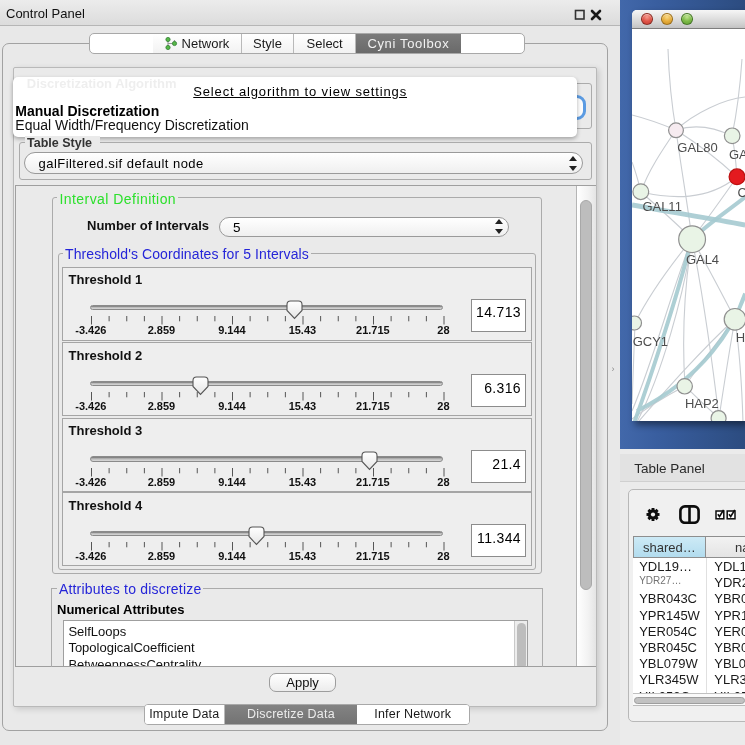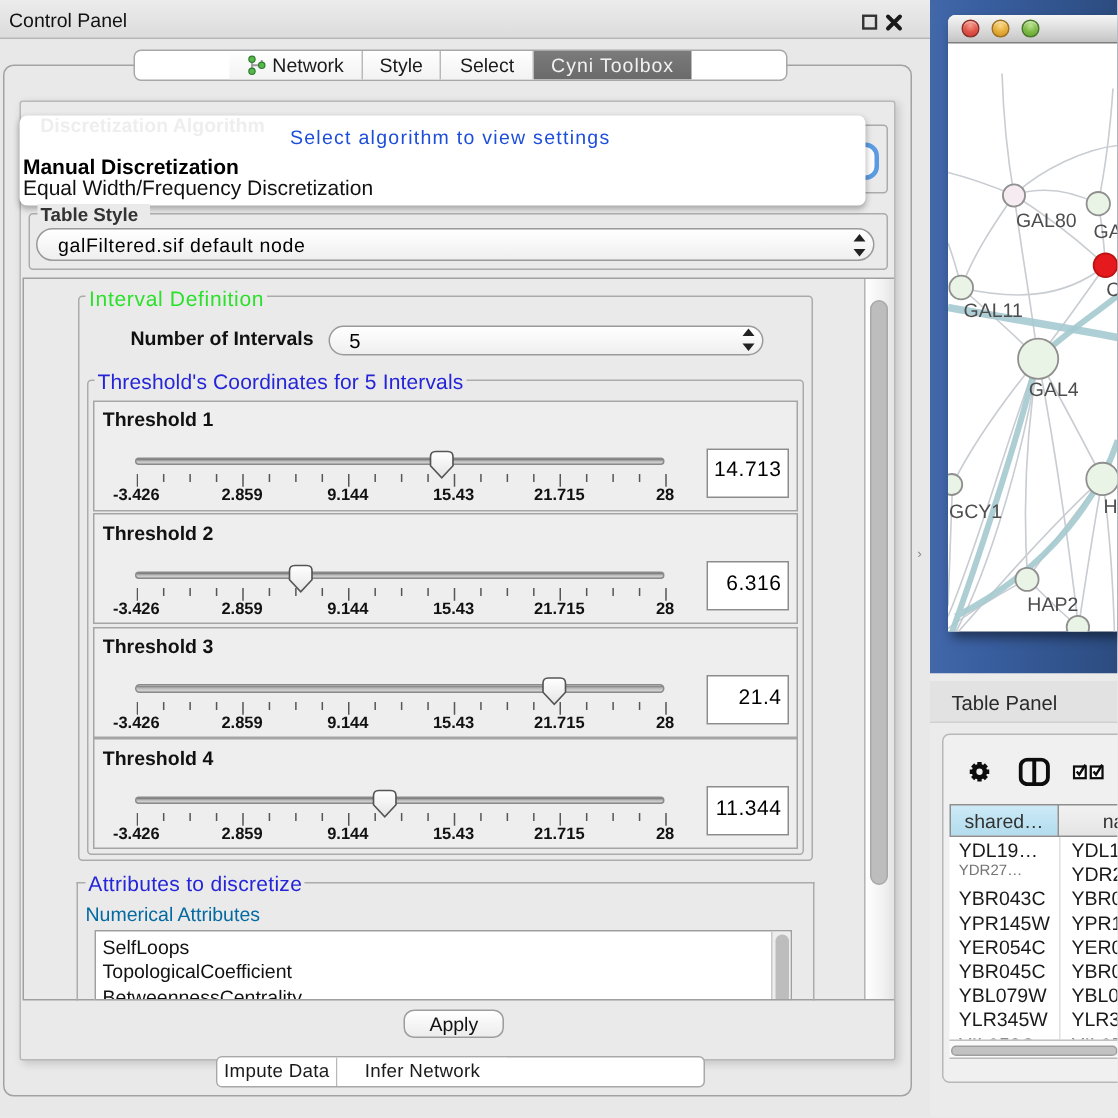--- a/index.html
+++ b/index.html
@@ -26,21 +26,21 @@
     <div style="width:52.599999999999994px;height:100%;background:linear-gradient(#ffffff,#f2f2f2);color:#1a1a1a;border-right:1px solid #b9b9b9;display:flex;align-items:center;justify-content:center;font-size:13px;letter-spacing:0px;">Style</div>
     <div style="width:61.70000000000002px;height:100%;background:linear-gradient(#ffffff,#f2f2f2);color:#1a1a1a;border-right:1px solid #b9b9b9;display:flex;align-items:center;justify-content:center;font-size:13px;letter-spacing:0px;">Select</div>
     <div style="width:104.79999999999995px;height:100%;background:linear-gradient(#7b7b7b,#6a6a6a);color:#f2f2f2;display:flex;align-items:center;justify-content:center;font-size:13px;letter-spacing:0.65px;">Cyni Toolbox</div>
   </div>
 <div class="abs" style="left:18.9px;top:82.5px;width:573.5px;height:46px;border:1px solid #ababab;border-radius:3px;"></div>
 <div class="abs" style="left:22px;top:96.5px;width:564px;height:22px;background:linear-gradient(#ffffff,#f0f0f0);border:1px solid #9a9a9a;border-radius:11px;"></div>
 <div class="abs" style="left:552px;top:95px;width:33.5px;height:25px;background:#fdfdfd;border:3.2px solid #5b9be2;border-radius:9px;"></div>
 
 <div class="abs" style="left:13.3px;top:77px;width:563.7px;height:59.5px;background:#fff;border-radius:5px;box-shadow:0 2px 4px rgba(0,0,0,0.3);"></div>
 <div class="abs" style="left:26.8px;top:76px;width:300px;height:14px;font-size:13px;font-weight:bold;color:rgba(135,135,135,0.14);">Discretization Algorithm</div>
-<div class="abs" style="left:18.3px;top:83.5px;width:563.7px;height:14px;font-size:13px;color:#1d4ed8;text-align:center;letter-spacing:0.85px;">Select algorithm to view settings</div>
+<div class="abs" style="left:18.3px;top:83.5px;width:563.7px;height:14px;font-size:13px;color:#000000;text-align:center;letter-spacing:0.85px;text-decoration:underline;">Select algorithm to view settings</div>
 <div class="abs" style="left:15.3px;top:102.5px;width:400px;height:15px;font-size:14px;font-weight:bold;color:#000;">Manual Discretization</div>
 <div class="abs" style="left:15.3px;top:117.3px;width:400px;height:15px;font-size:14px;color:#111;">Equal Width/Frequency Discretization</div>
 
 <div class="abs" style="left:18.9px;top:142px;width:573.5px;height:38px;border:1px solid #ababab;border-radius:3px;"></div>
 <div class="abs" style="left:25px;top:135.5px;width:75px;height:13px;font-size:12.5px;font-weight:bold;color:#333;background:#eaeaea;padding-left:2px;">Table Style</div>
 <div class="abs" style="left:24.4px;top:152.3px;width:558.3px;height:22px;background:linear-gradient(#ffffff,#efefef);border:1px solid #9a9a9a;border-radius:11px;"></div>
 <div class="abs" style="left:38.6px;top:155.8px;width:400px;height:14px;font-size:13px;letter-spacing:0.45px;color:#000;">galFiltered.sif default node</div>
 <svg class="abs" style="left:566px;top:154.5px;" width="14" height="17" viewBox="0 0 14 17">
   <path d="M7 1 L11 6 L3 6 Z" fill="#222"></path>
     <path d="M7 16 L11 11 L3 11 Z" fill="#222"></path>
@@ -231,32 +231,33 @@
       <linearGradient id="thg4" x1="0" y1="0" x2="0" y2="1">
         <stop offset="0" stop-color="#ffffff"></stop>
         <stop offset="0.5" stop-color="#f2f2f2"></stop>
         <stop offset="1" stop-color="#e4e4e4"></stop>
       </linearGradient>
     </defs>
     </svg>
 <div class="abs" style="left:471px;top:524.3px;width:54.5px;height:33px;background:#fff;border:1px solid #8c8c8c;font-size:14px;color:#000;text-align:right;line-height:normal;padding-top:4.5px;padding-right:3.5px;letter-spacing:0.35px;">11.344</div>
 <div class="abs" style="left:50.9px;top:588.3px;width:492.6px;height:79px;border-top:1px solid #ababab;border-left:1px solid #ababab;border-right:1px solid #ababab;"></div>
 <div class="abs" style="left:56.9px;top:581.2px;width:auto;height:14px;font-size:14px;color:#2525d8;background:#eaeaea;padding:0 2px;letter-spacing:0.2px;">Attributes to discretize</div>
-<div class="abs" style="left:57px;top:602.3px;width:200px;height:14px;font-size:13px;font-weight:normal;color:#0369a1;">Numerical Attributes</div>
+<div class="abs" style="left:57px;top:602.3px;width:200px;height:14px;font-size:13px;font-weight:bold;color:#000000;">Numerical Attributes</div>
 <div class="abs" style="left:63.4px;top:619.5px;width:465px;height:47.5px;background:#fff;border:1px solid #9f9f9f;overflow:hidden;">
   <div style="position:absolute;left:4px;top:3px;font-size:13px;color:#111;">SelfLoops</div>
   <div style="position:absolute;left:4px;top:19.5px;font-size:13px;color:#111;">TopologicalCoefficient</div>
   <div style="position:absolute;left:4px;top:36px;font-size:13px;color:#111;">BetweennessCentrality</div>
   <div style="position:absolute;right:0px;top:0px;width:13px;height:47.5px;background:#ededed;border-left:1px solid #c9c9c9;"></div>
   <div style="position:absolute;right:1.5px;top:2.5px;width:9px;height:46px;background:#bdbdbd;border-radius:4.5px;"></div>
 </div>
 
 <div class="abs" style="left:268.7px;top:672.5px;width:67.7px;height:19.5px;background:linear-gradient(#ffffff,#ececec);border:1px solid #9d9d9d;border-radius:7px;font-size:13px;color:#111;text-align:center;line-height:18.5px;">Apply</div>
 <div class="abs" style="left:143.6px;top:704.3px;width:326px;height:20.3px;background:#fff;border:1px solid #a8a8a8;border-radius:4px;overflow:hidden;display:flex;">
     <div style="width:80.9px;height:100%;background:#ffffff;color:#1a1a1a;border-right:1px solid #b9b9b9;display:flex;align-items:center;justify-content:center;font-size:12.5px;letter-spacing:0.2px;">Impute Data</div>
+    <div style="width:132.7px;height:100%;background:linear-gradient(#838383,#737373);color:#ececec;display:flex;align-items:center;justify-content:center;font-size:12.5px;letter-spacing:0.2px;">Discretize Data</div>
     <div style="width:112.40000000000003px;height:100%;background:#ffffff;color:#1a1a1a;display:flex;align-items:center;justify-content:center;font-size:12.5px;letter-spacing:0.2px;">Infer Network</div>
   </div>
 <div class="abs" style="left:620.2px;top:0;width:124.8px;height:449px;background:linear-gradient(90deg,#4268aa 0%,#395e9f 30%,#2c4c80 100%);"></div>
 <div class="abs" style="left:631.8px;top:10.1px;width:113.2px;height:411.4px;background:#fff;border-radius:5px 0 0 0;box-shadow:3px 4px 7px rgba(0,0,0,0.45);overflow:hidden;">
   <div style="position:absolute;left:0;top:0;width:100%;height:18.5px;background:linear-gradient(#f6f6f6,#cfcfcf 80%,#c2c2c2);border-bottom:1px solid #7e7e7e;"></div>
 </div>
 <div class="abs" style="left:641.1px;top:13.4px;width:11.6px;height:11.6px;border-radius:50%;background:radial-gradient(circle at 50% 28%, #f49c90 0%, #e05448 52%, #c83c31 100%);border:1px solid rgba(120,40,32,0.8);box-shadow:inset 0 1px 1px rgba(255,255,255,0.5);"></div>
 <div class="abs" style="left:661.2px;top:13.4px;width:11.6px;height:11.6px;border-radius:50%;background:radial-gradient(circle at 50% 28%, #f8d988 0%, #e6ad3a 52%, #cc8f22 100%);border:1px solid rgba(140,100,25,0.8);box-shadow:inset 0 1px 1px rgba(255,255,255,0.5);"></div>
 <div class="abs" style="left:681.4000000000001px;top:13.4px;width:11.6px;height:11.6px;border-radius:50%;background:radial-gradient(circle at 50% 28%, #c0e492 0%, #7cba46 52%, #619f33 100%);border:1px solid rgba(60,105,35,0.8);box-shadow:inset 0 1px 1px rgba(255,255,255,0.5);"></div>
 <svg class="abs" style="left:631.8px;top:28.6px;" width="113.2" height="392.9" viewBox="0 0 113.2 392.9">

